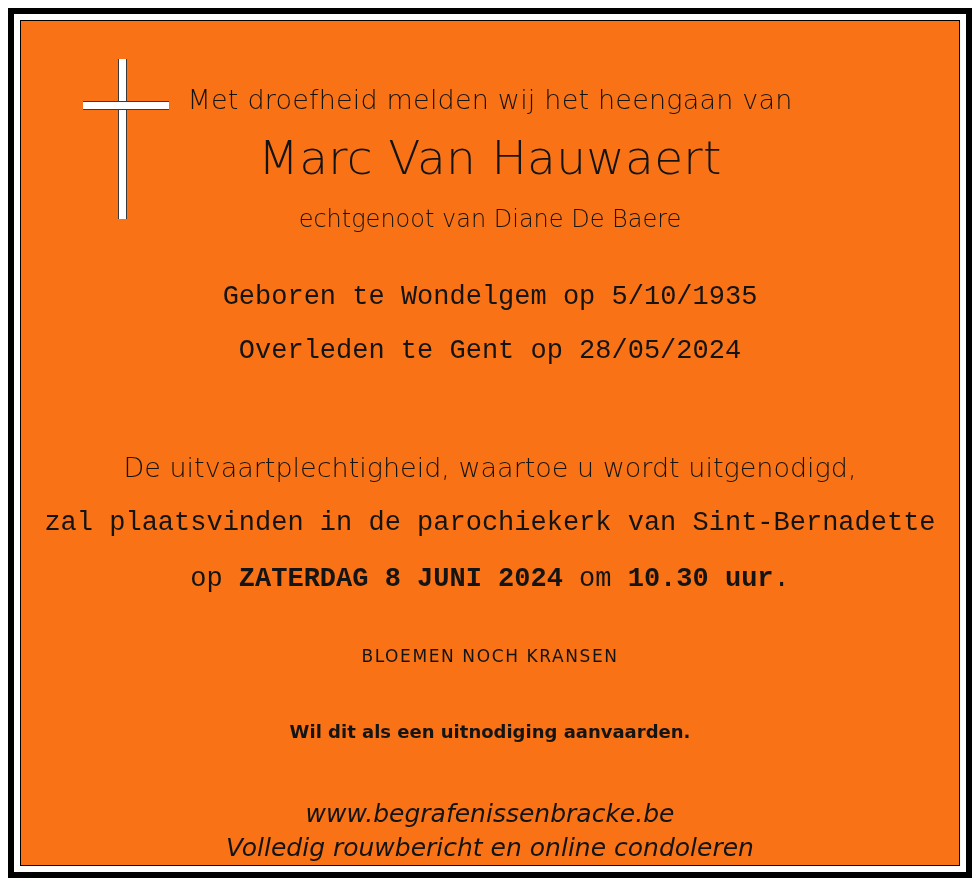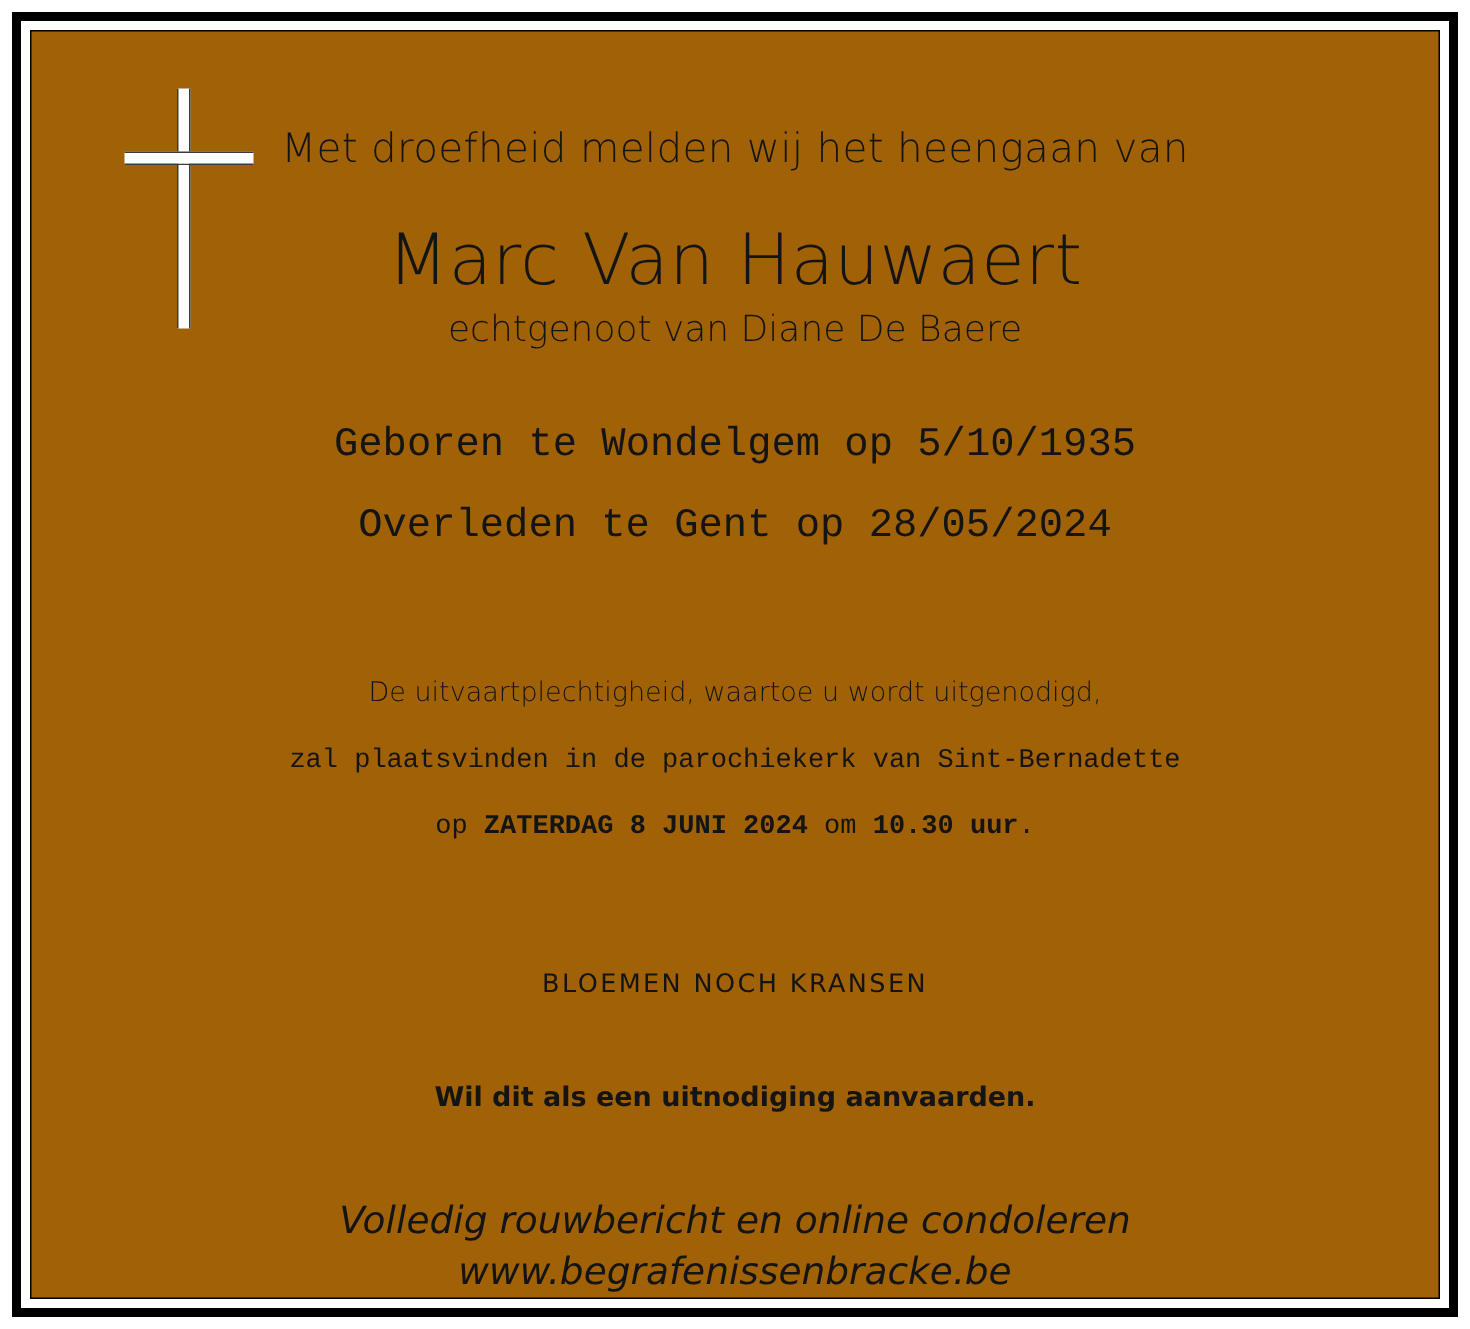--- a/index.html
+++ b/index.html
@@ -26,21 +26,21 @@
     background: #ffffff;
   }
   .notice-inner {
     position: absolute;
     left: 6px;
     top: 6px;
     right: 6px;
     bottom: 6px;
     border: 1px solid #000000;
     box-sizing: border-box;
-    background: #a16207;
+    background: #f97316;
   }
 
   .content {
     position: absolute;
     left: 0;
     top: 0;
     right: 0;
     bottom: 0;
     padding: 0;
   }
@@ -98,21 +98,21 @@
   }
 
   .intro {
     top: 62px;
     font-size: 27px;
     font-weight: 300;
     letter-spacing: 0.2px;
   }
 
   .name {
-    top: 124px;
+    top: 108px;
     font-size: 47px;
     font-weight: 300;
     letter-spacing: 0.3px;
   }
 
   .spouse {
     top: 183px;
     font-size: 24px;
     font-weight: 300;
   }
@@ -122,21 +122,21 @@
     font-size: 27px;
     font-weight: 300;
     font-family: Liberation Mono, monospace;
   }
   .birthdeath .line + .line {
     margin-top: 20px;
   }
 
   .ceremony {
     top: 430px;
-    font-size: 18px;
+    font-size: 27px;
     font-weight: 300;
   }
   .ceremony .line + .line {
     margin-top: 22px;
     font-family: Liberation Mono, monospace;
   }
   .ceremony .strong {
     font-weight: 600;
   }
 
@@ -202,19 +202,19 @@
 
       <div class="text-block flowers">
         <span class="line">BLOEMEN NOCH KRANSEN</span>
       </div>
 
       <div class="text-block invite">
         <span class="line">Wil dit als een uitnodiging aanvaarden.</span>
       </div>
 
       <div class="text-block footer">
+        <span class="line">www.begrafenissenbracke.be</span>
         <span class="line">Volledig rouwbericht en online condoleren</span>
-        <span class="line">www.begrafenissenbracke.be</span>
       </div>
 
     </div>
   </div>
 </div>
 
 </body></html>

